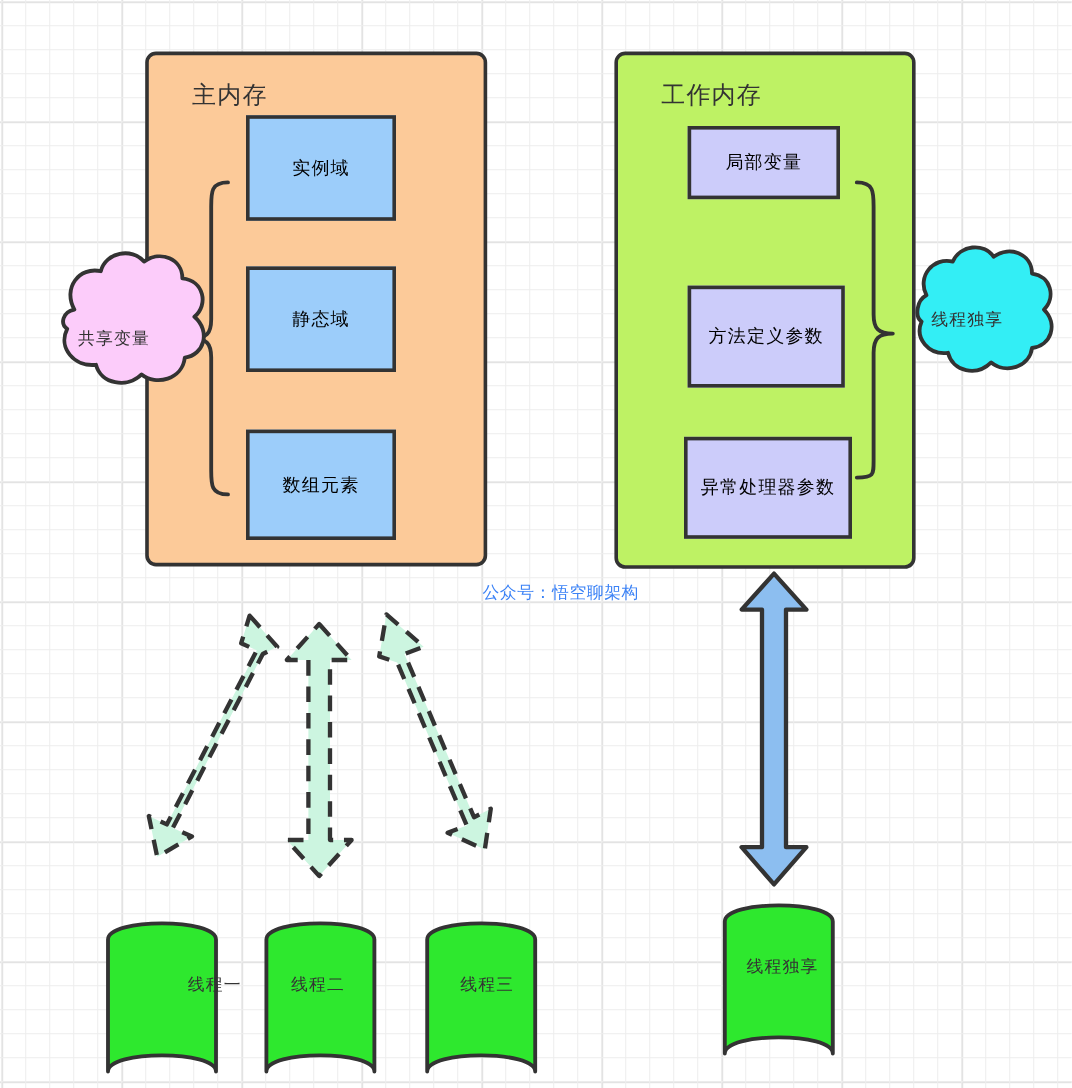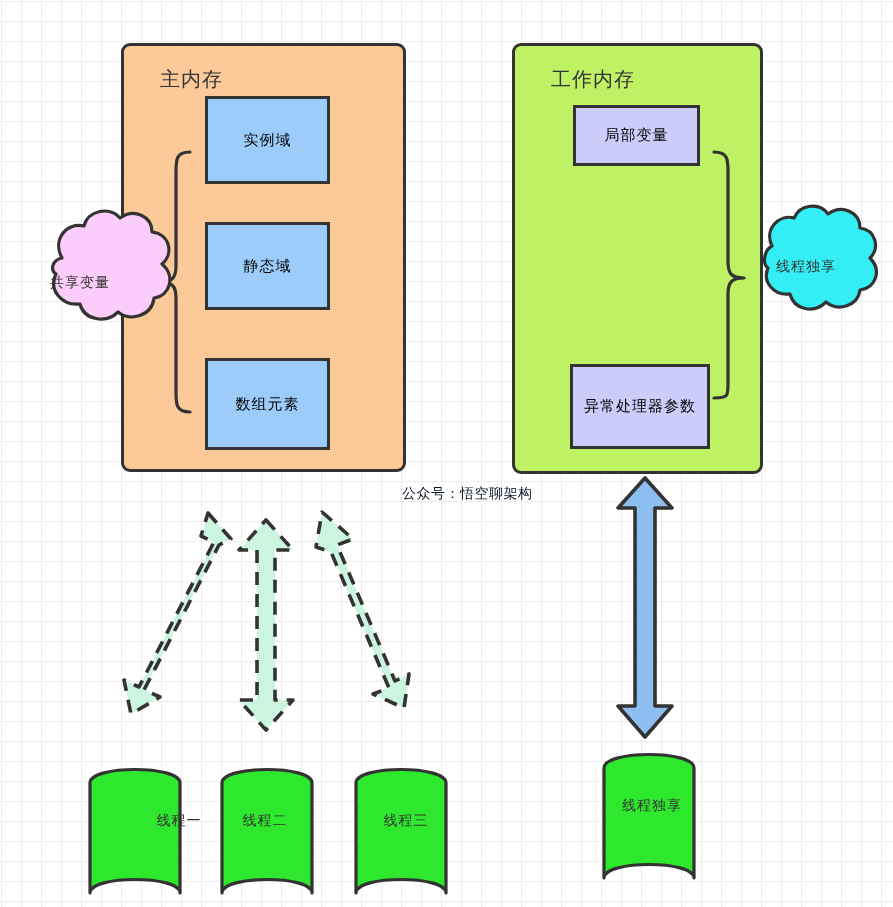--- a/index.html
+++ b/index.html
@@ -50,27 +50,27 @@
   
   #box-local-variable{left:573px;top:105px;width:127px;height:61px;}
   #box-method-param{left:573px;top:238px;width:131px;height:85px;}
   #box-exception-param{left:570px;top:364px;width:140px;height:85px;}
 
   
   .cloud-label{
     position:absolute;font-size:14px;color:#333333;letter-spacing:1px;
     white-space:nowrap;pointer-events:none;
   }
-  #shared-variable-label{left:50px;top:274px;width:90px;}
+  #shared-variable-label{left:50px;top:274px;width:90px;text-align:center;}
   #thread-private-label{left:766px;top:258px;width:80px;text-align:center;}
 
   
   #watermark{
     position:absolute;left:402px;top:485px;
-    font-size:14px;color:#0f172a;letter-spacing:0.5px;white-space:nowrap;
+    font-size:14px;color:#3b82f6;letter-spacing:0.5px;white-space:nowrap;
   }
 
   
   .thread-label{
     position:absolute;font-size:14px;color:#333333;letter-spacing:1px;
     white-space:nowrap;text-align:center;pointer-events:none;
   }
   #thread-1-label{left:90px;top:812px;width:100px;padding-left:39px;}
   #thread-2-label{left:215px;top:812px;width:100px;}
   #thread-3-label{left:356px;top:812px;width:100px;}
@@ -89,20 +89,21 @@
 
   <div class="panel" id="working-memory-panel">
     <div class="panel-title">工作内存</div>
   </div>
 
   <div class="inner-box blue-box" id="box-instance-field">实例域</div>
   <div class="inner-box blue-box" id="box-static-field">静态域</div>
   <div class="inner-box blue-box" id="box-array-element">数组元素</div>
 
   <div class="inner-box purple-box" id="box-local-variable">局部变量</div>
+  <div class="inner-box purple-box" id="box-method-param">方法定义参数</div>
   <div class="inner-box purple-box" id="box-exception-param">异常处理器参数</div>
 
   <svg class="layer" viewBox="0 0 893 907">
 
     <path d="M 190,152
              C 176,152 176,160 176,172
              L 176,266
              C 176,278 172,282 160,282
              C 172,282 176,286 176,298
              L 176,392

